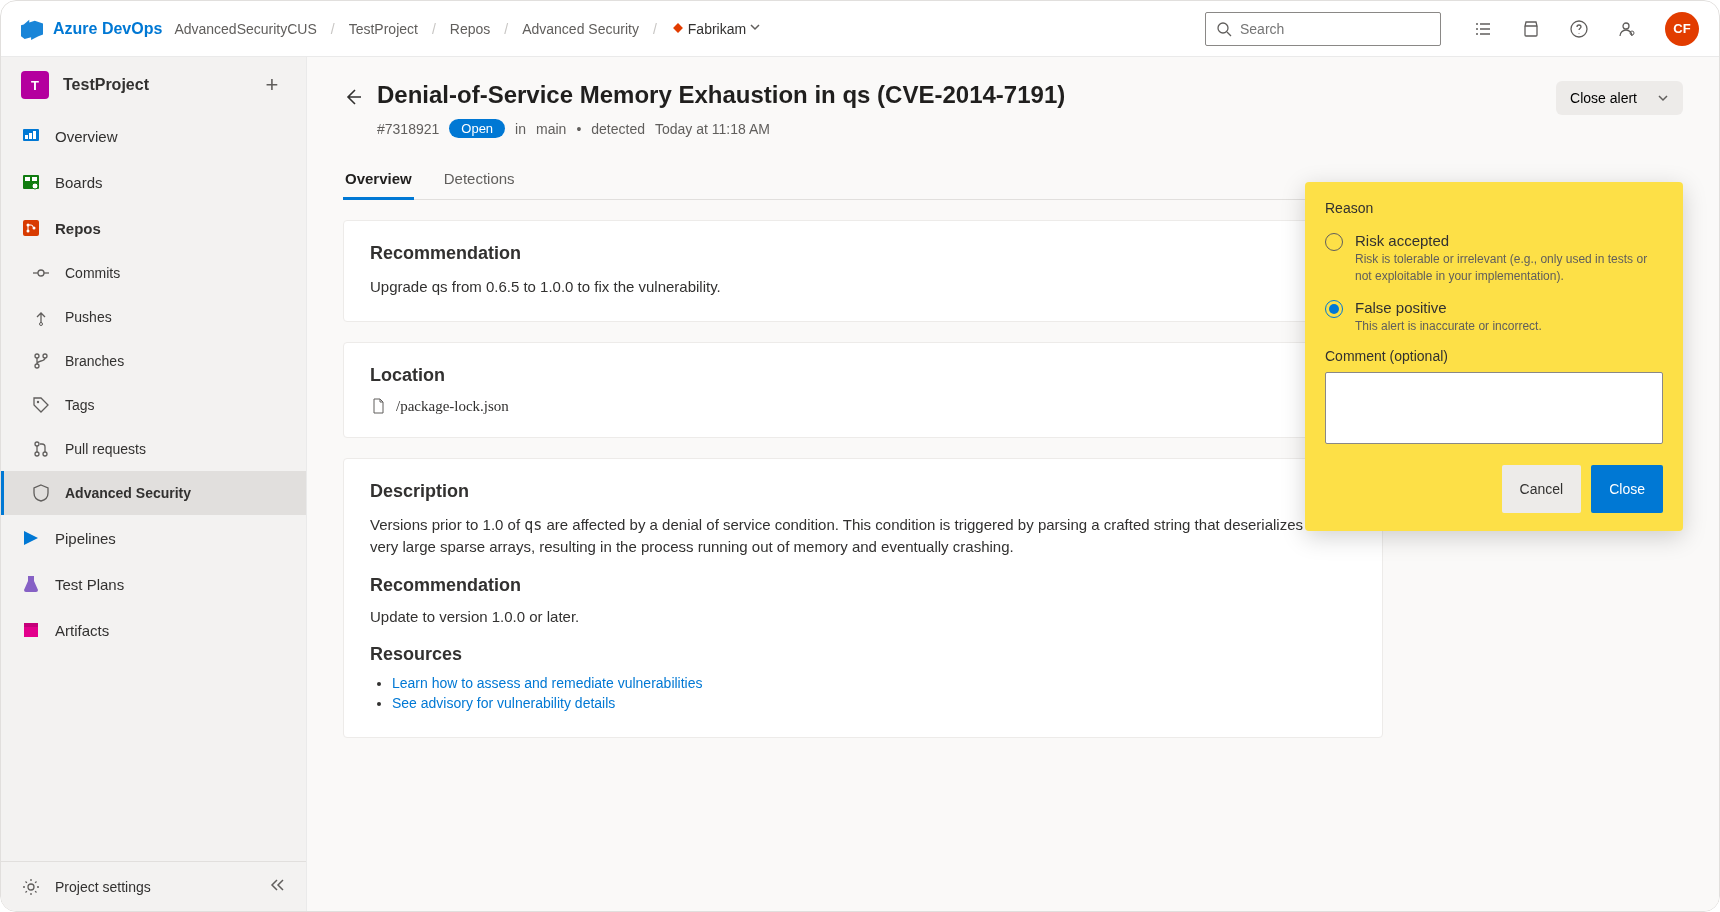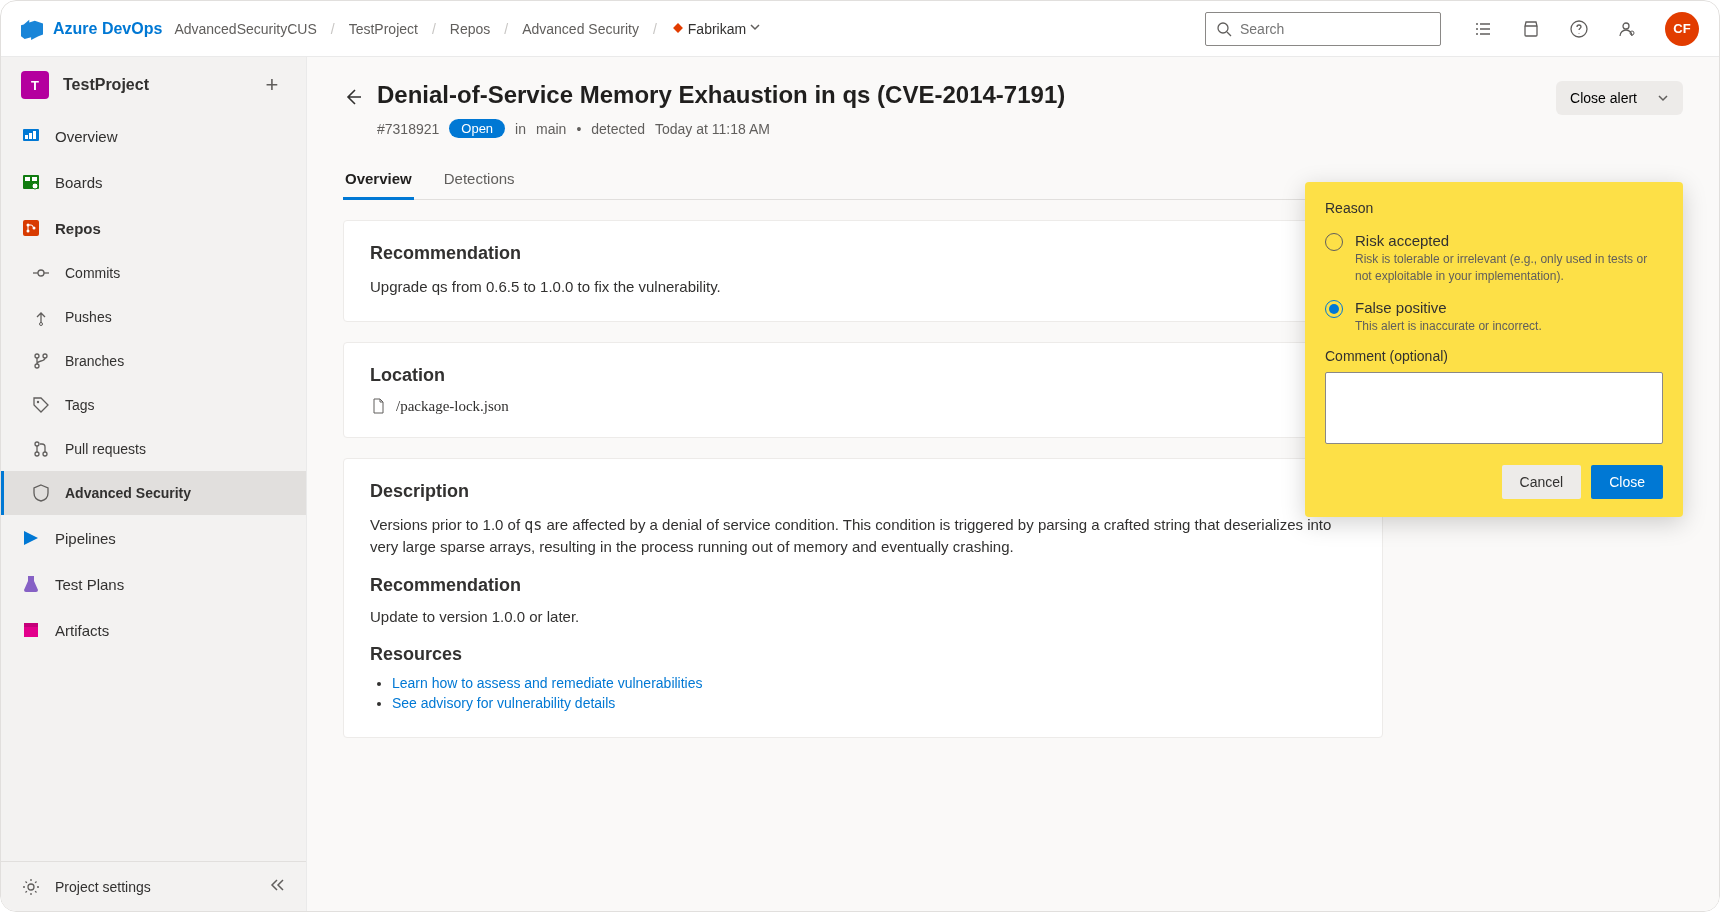--- a/index.html
+++ b/index.html
@@ -77,21 +77,21 @@
 .popover h4 { font-size: 14px; font-weight: 400; margin-bottom: 16px; }
 .radio-row { display: flex; gap: 12px; margin-bottom: 14px; align-items: flex-start; }
 .radio { width: 18px; height: 18px; border: 1.5px solid #605e5c; border-radius: 50%; flex-shrink: 0; margin-top: 1px; cursor: pointer; position: relative; }
 .radio.checked { border-color: #0078d4; }
 .radio.checked::after { content: ""; position: absolute; inset: 3px; border-radius: 50%; background: #0078d4; }
 .radio-label { font-size: 15px; }
 .radio-desc { font-size: 12px; color: #605e5c; margin-top: 2px; line-height: 1.4; }
 .comment-label { font-size: 14px; margin: 10px 0 8px; }
 .comment-box { width: 100%; height: 72px; border: 1px solid #8a8886; border-radius: 2px; resize: none; padding: 6px; font-family: inherit; font-size: 14px; }
 .popover-actions { display: flex; justify-content: flex-end; gap: 10px; margin-top: 18px; }
-.btn { height: 34px; padding: 0 18px; border-radius: 2px; border: none; cursor: pointer; font-size: 14px; }
+.btn { height: 48px; padding: 0 18px; border-radius: 2px; border: none; cursor: pointer; font-size: 14px; }
 .btn.secondary { background: #edebe9; color: #323130; }
 .btn.primary { background: #0078d4; color: #fff; }
 </style>
 </head>
 <body>
 
 <div class="frame">
 
   <div class="topbar">
     <div class="logo">

